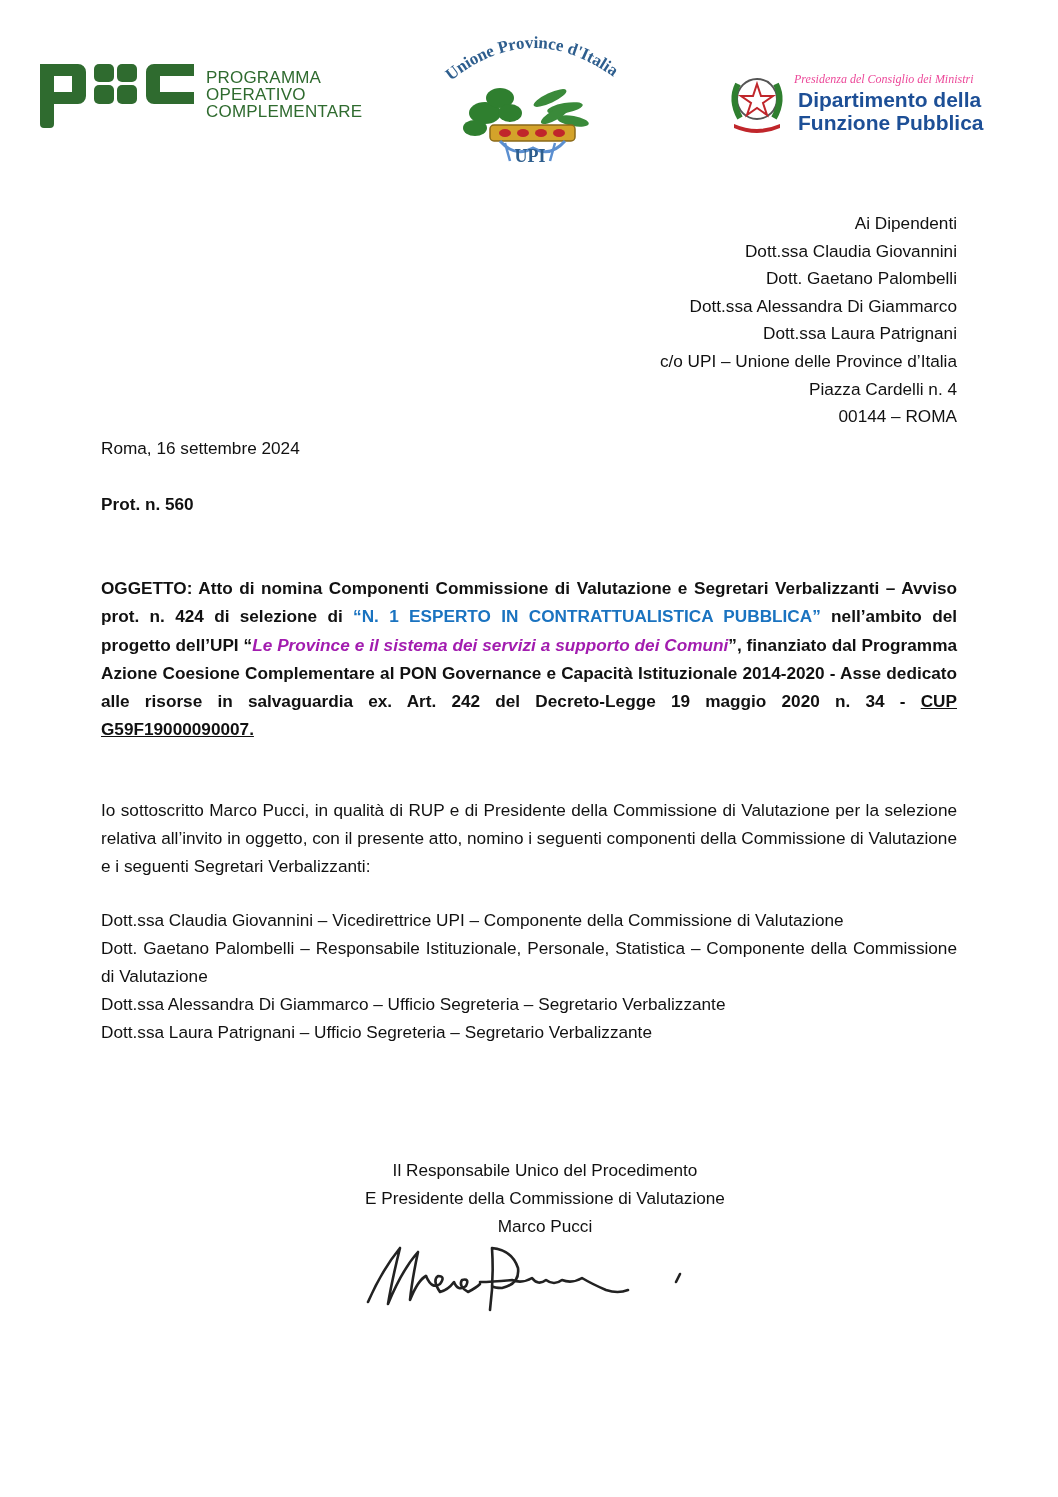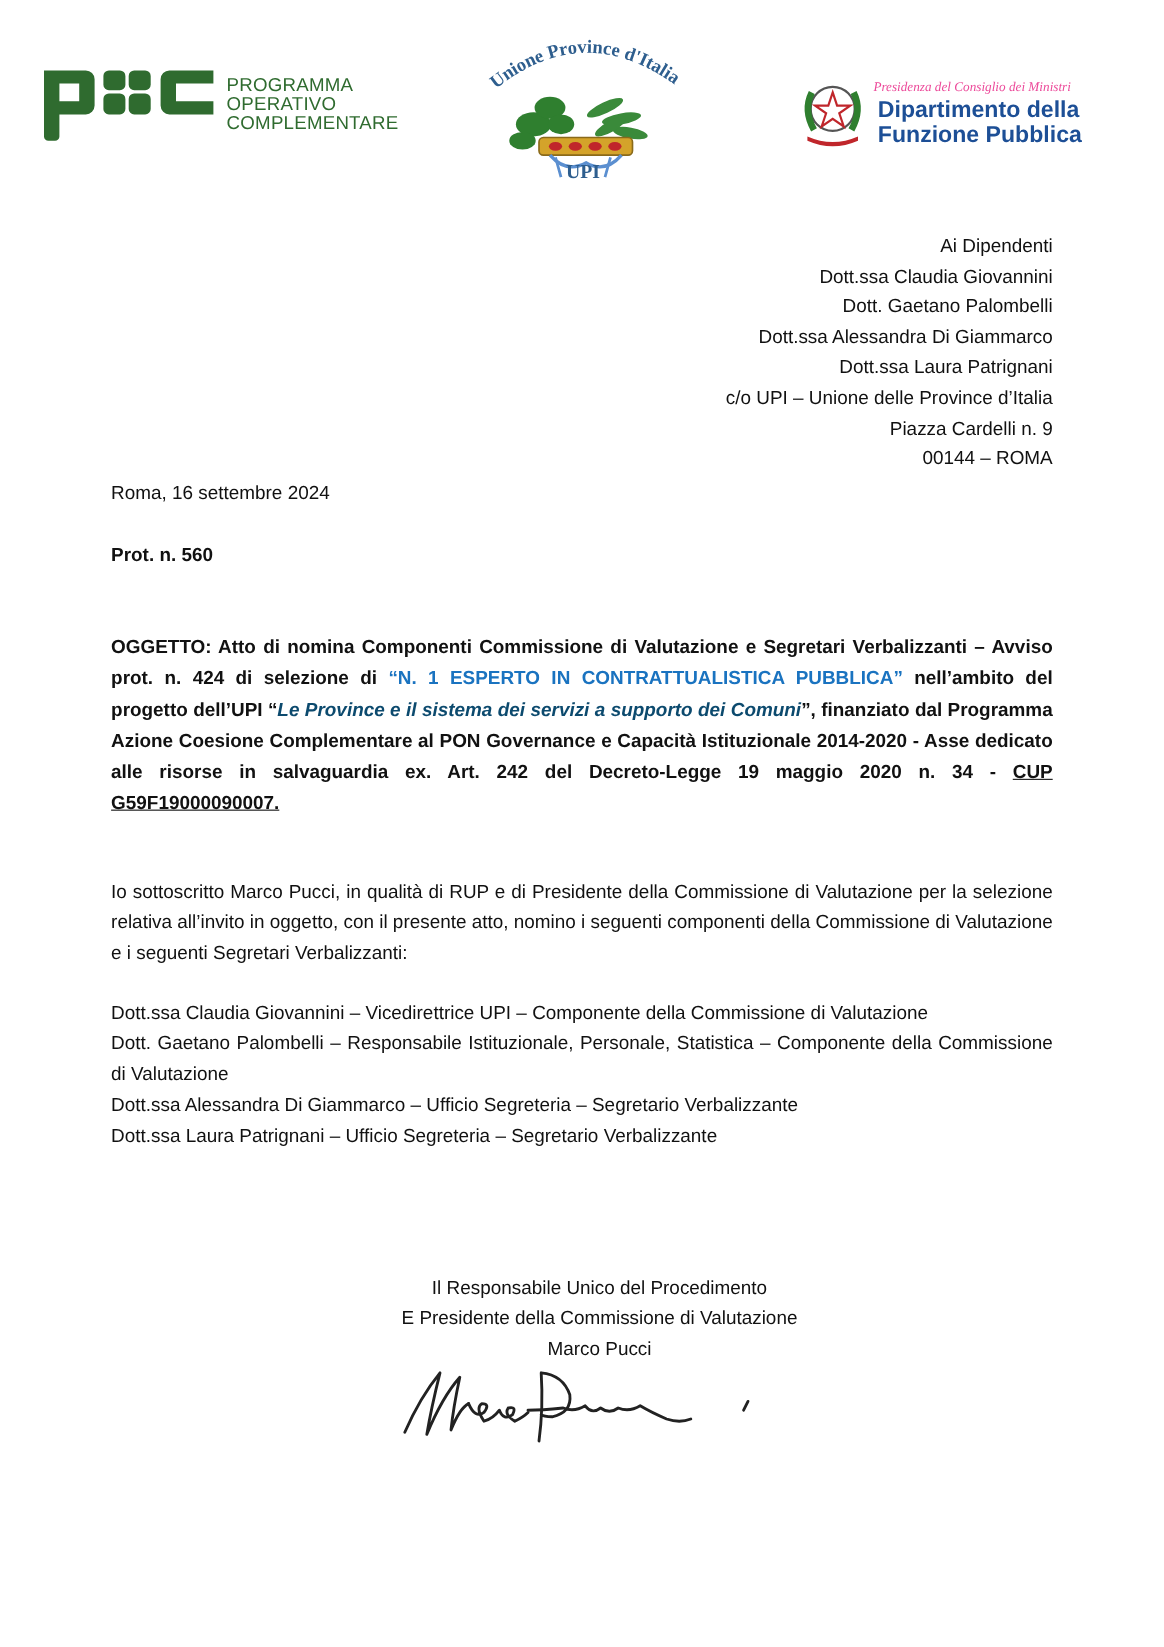--- a/index.html
+++ b/index.html
@@ -27,21 +27,21 @@
   
   .recipients { position: absolute; right: 101px; top: 186px; text-align: right; font-size: 17.2px; line-height: 27.6px; margin-top: 24px; }
   .recipients div { white-space: nowrap; }
 
   .date { position: absolute; left: 101px; top: 438px; font-size: 17.2px; }
   .prot { position: absolute; left: 101px; top: 494px; font-size: 17.2px; font-weight: 700; }
 
   .subject { position: absolute; left: 101px; top: 574px; width: 856px; font-size: 17.2px; line-height: 28.3px;
              font-weight: 700; text-align: justify; }
   .blue { color: #1a73c0; }
-  .blue-i { color: #0c4a6e; font-style: italic; }
+  .blue-i { color: #a21caf; font-style: italic; }
   .u { text-decoration: underline; }
 
   .intro { position: absolute; left: 101px; top: 796px; width: 856px; font-size: 17.2px; line-height: 28px; text-align: justify; }
 
   .members { position: absolute; left: 101px; top: 906px; width: 856px; font-size: 17.2px; line-height: 28px; text-align: justify; }
   .members div { text-align: justify; }
 
   .signoff { position: absolute; left: 330px; top: 1156px; width: 430px; text-align: center; font-size: 17.2px; line-height: 28px; }
   .signature { position: absolute; left: 362px; top: 1240px; width: 340px; height: 90px; }
 </style>
@@ -124,21 +124,21 @@
     </div>
   </div>
 
   <div class="recipients">
     <div>Ai Dipendenti</div>
     <div>Dott.ssa Claudia Giovannini</div>
     <div>Dott. Gaetano Palombelli</div>
     <div>Dott.ssa Alessandra Di Giammarco</div>
     <div>Dott.ssa Laura Patrignani</div>
     <div>c/o UPI – Unione delle Province d’Italia</div>
-    <div>Piazza Cardelli n. 9</div>
+    <div>Piazza Cardelli n. 4</div>
     <div>00144 – ROMA</div>
   </div>
 
   <div class="date">Roma, 16 settembre 2024</div>
   <div class="prot">Prot. n. 560</div>
 
   <div class="subject"><span>OGGETTO: Atto di nomina Componenti Commissione di Valutazione e Segretari Verbalizzanti – Avviso prot. n. 424 di selezione di </span><span class="blue">“</span><span class="blue">N. 1 ESPERTO IN CONTRATTUALISTICA PUBBLICA</span><span class="blue">”</span><span> nell’ambito del progetto dell’UPI “</span><span class="blue-i">Le Province e il sistema dei servizi a supporto dei Comuni</span><span>”, finanziato dal Programma Azione Coesione Complementare al PON Governance e Capacità Istituzionale 2014-2020 - Asse dedicato alle risorse in salvaguardia ex. Art. 242 del Decreto-Legge 19 maggio 2020 n. 34 - </span><span class="u">CUP G59F19000090007.</span></div>
 
   <div class="intro">Io sottoscritto Marco Pucci, in qualità di RUP e di Presidente della Commissione di Valutazione per la selezione relativa all’invito in oggetto, con il presente atto, nomino i seguenti componenti della Commissione di Valutazione e i seguenti Segretari Verbalizzanti:</div>
 

